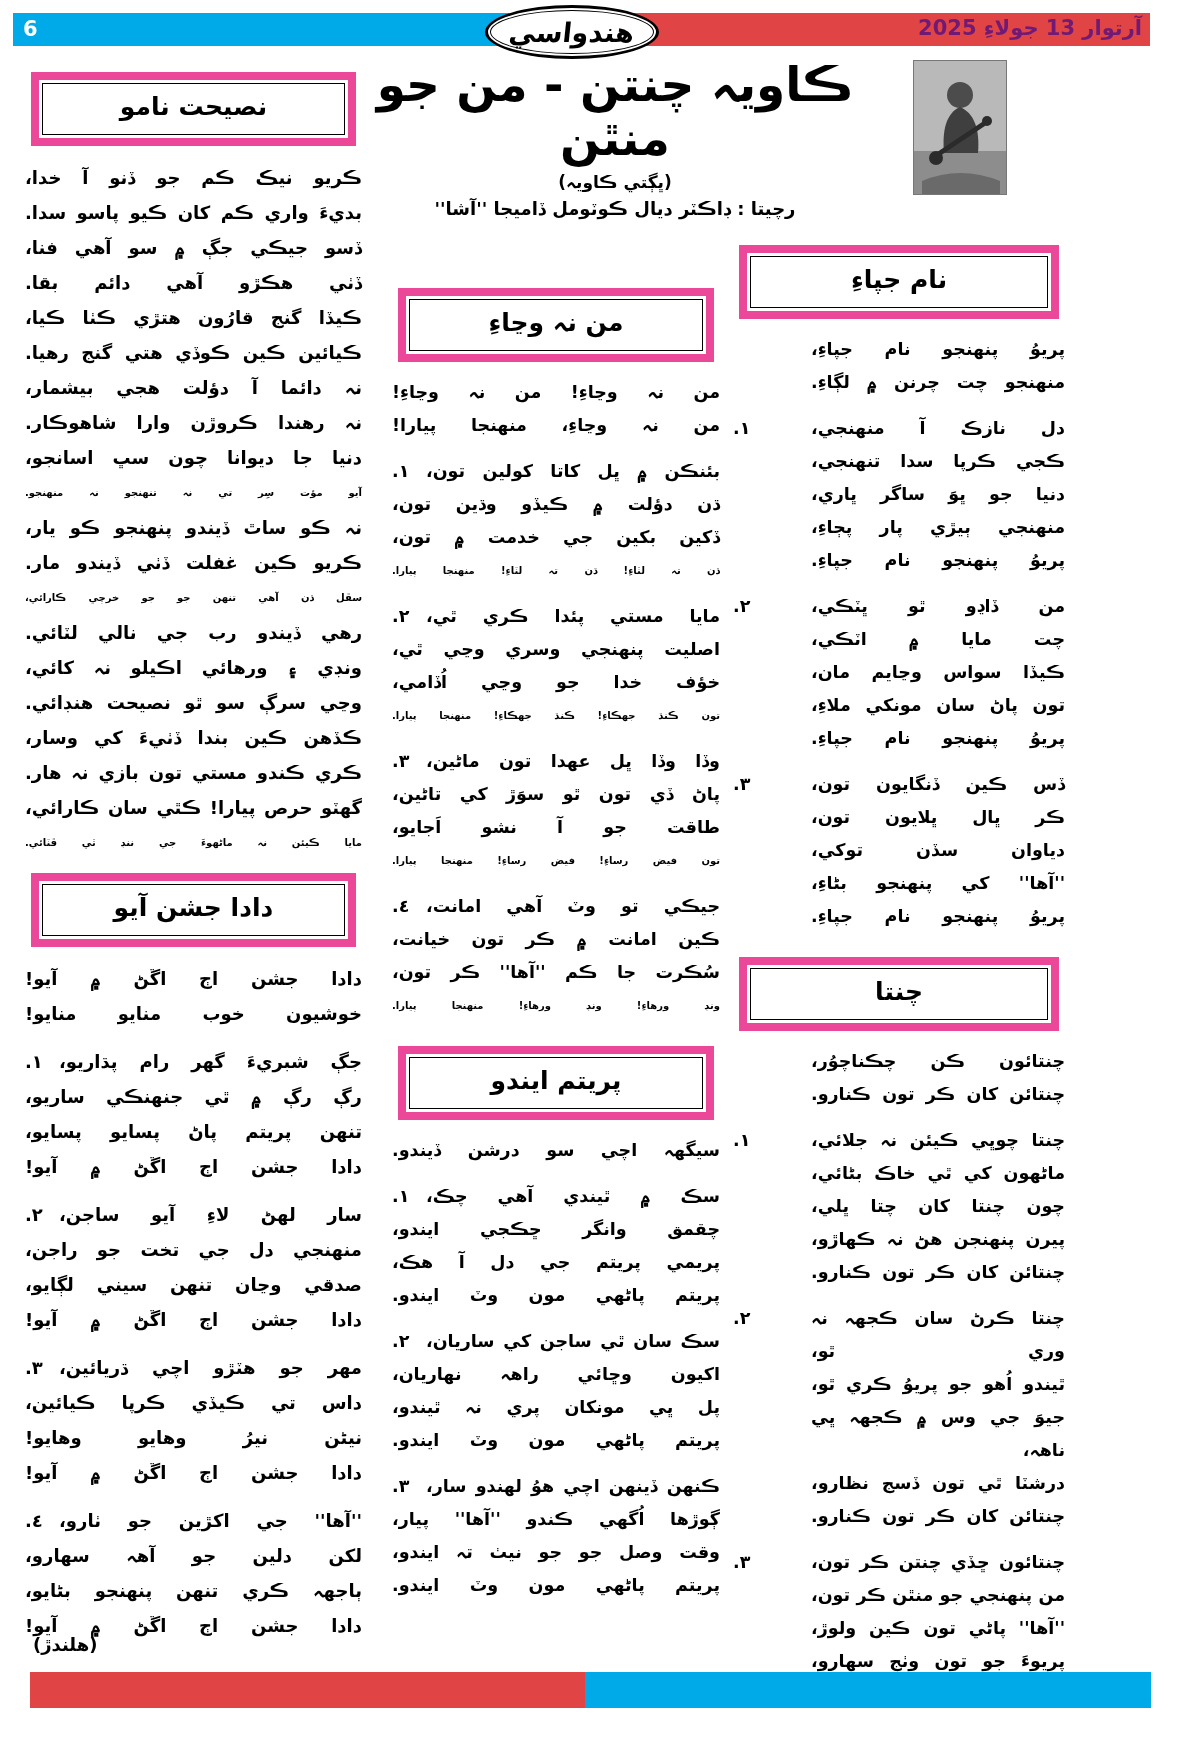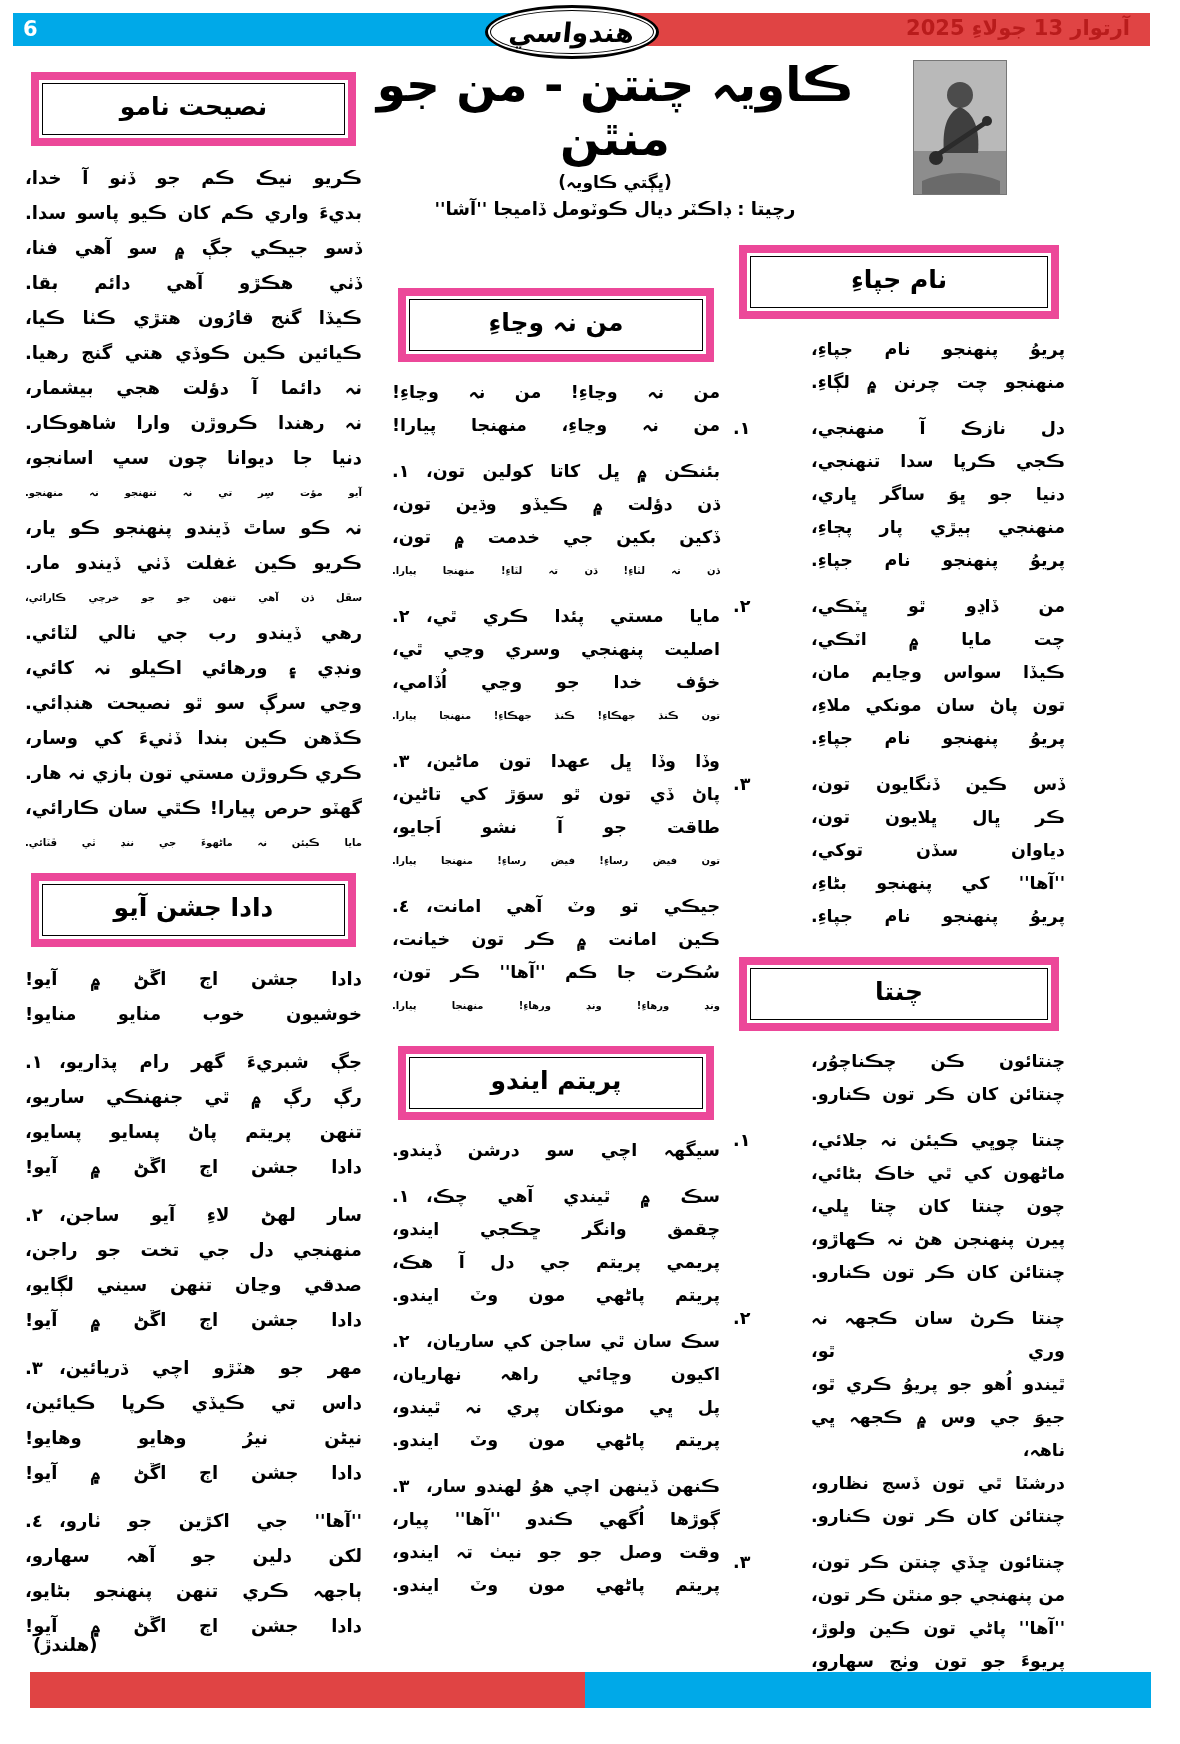--- a/index.html
+++ b/index.html
@@ -5,21 +5,21 @@
   html,body{margin:0;padding:0;background:#e8e8e8;}
   .page{
     position:relative;width:1180px;height:1744px;margin:0 auto;background:#ffffff;
     font-family:"DejaVu Sans","Liberation Sans",sans-serif;overflow:hidden;direction:rtl;
   }
   
   .topbar{position:absolute;top:13px;left:13px;width:1137px;height:33px;}
   .topbar .seg-blue{position:absolute;left:0;top:0;width:44%;height:100%;background:var(--blue,#00A9E8);}
   .topbar .seg-red{position:absolute;right:0;top:0;width:56%;height:100%;background:var(--red,#E04444);}
   .pageno{position:absolute;left:10px;top:4px;color:#fff;font-weight:bold;font-size:21px;direction:ltr;}
-  .dateline{position:absolute;right:20px;top:3px;color:#b91c1c;font-weight:bold;font-size:21px;direction:rtl;white-space:nowrap;}
+  .dateline{position:absolute;right:8px;top:3px;color:#701a75;font-weight:bold;font-size:21px;direction:rtl;white-space:nowrap;}
   .logo-oval{
     position:absolute;left:472px;top:-8px;width:168px;height:48px;background:#fff;
     border:3px solid #000;border-radius:50%;display:flex;align-items:center;justify-content:center;
   }
   .logo-oval::before{content:"";position:absolute;inset:2px;border:1px solid #000;border-radius:50%;}
   .logo-text{font-weight:bold;font-size:27px;color:#000;transform:skewX(-6deg);}
   
   .masthead{position:absolute;left:320px;top:58px;width:590px;text-align:center;direction:rtl;}
   .m-title{font-size:47px;font-weight:bold;line-height:1.15;letter-spacing:-1px;}
   .m-sub{font-size:17px;font-weight:bold;margin-top:6px;}
@@ -105,21 +105,21 @@
         <div class="line">نہ رهندا ڪروڙن وارا شاهوڪار.</div>
         <div class="line">دنيا جا ديوانا چون سڀ اسانجو،</div>
         <div class="line sm">آيو مؤت سِر تي نہ تنهنجو نہ منهنجو.</div>
         <div class="line">نہ ڪو ساٿ ڏيندو پنهنجو ڪو يار،</div>
         <div class="line">ڪريو ڪين غفلت ڏٺي ڏيندو مار.</div>
         <div class="line sm">سڦل ڌن آهي تنهن جو جو خرچي ڪارائي،</div>
         <div class="line">رهي ڏيندو رب جي نالي لٽائي.</div>
         <div class="line">ونڊي ۽ ورهائي اڪيلو نہ کائي،</div>
         <div class="line">وڃي سرڳ سو ٿو نصيحت هنڊائي.</div>
         <div class="line">ڪڏهن ڪين بندا ڏٺيءَ کي وسار،</div>
-        <div class="line">ڪري ڪروڙن مستي تون بازي نہ هار.</div>
+        <div class="line">ڪري ڪندو مستي تون بازي نہ هار.</div>
         <div class="line">گهٽو حرص پيارا! ڪٿي سان ڪارائي،</div>
         <div class="line sm">مايا ڪيئن نہ ماڻهوءَ جي ننڊ ٿي ڦٽائي.</div>
       </div>
       <div class="head-box second">
         <div class="head-box-inner">دادا جشن آيو</div>
       </div>
       <div class="stanza">
         <div class="line">دادا جشن اڄ اڱڻ ۾ آيو!</div>
         <div class="line">خوشيون خوب منايو منايو!</div>
       </div>

